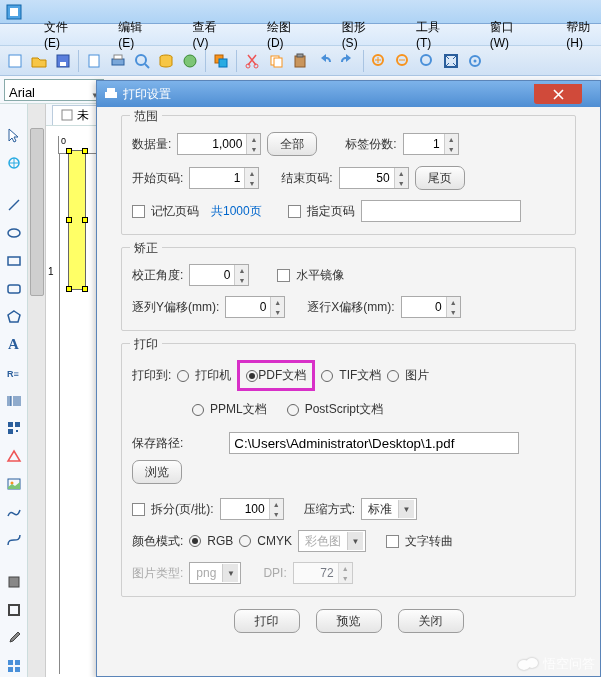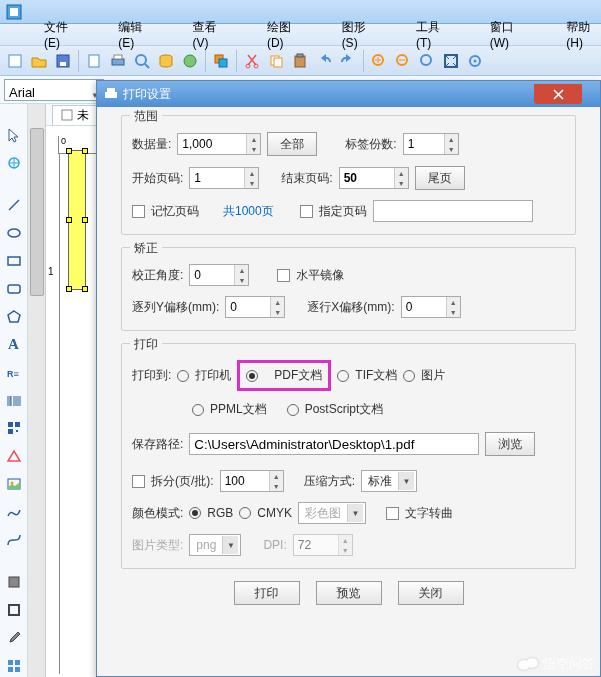--- a/index.html
+++ b/index.html
@@ -26,30 +26,30 @@
 .dlg-title { background: linear-gradient(#7db3ea, #4f8ed3); height: 26px; display: flex; align-items: center; justify-content: space-between; padding: 0 16px 0 6px; color: #fff; }
 .dlg-title-left { display: flex; align-items: center; gap: 4px; }
 .dlg-close { width: 48px; height: 20px; background: #d04a3a; color: #fff; display: flex; align-items: center; justify-content: center; font-size: 14px; border-radius: 0 0 3px 3px; margin-right: 2px; }
 .dlg-body { padding: 8px 24px; color: #333; }
 .group { border: 1px solid #cfcfcf; border-radius: 2px; padding: 16px 10px 12px 10px; margin-bottom: 12px; position: relative; }
 .group-title { position: absolute; top: -8px; left: 8px; background: #f4f4f4; padding: 0 4px; color: #333; }
 .row { display: flex; align-items: center; margin-bottom: 10px; gap: 6px; flex-wrap: wrap; }
 .row:last-child { margin-bottom: 0; }
 .lbl { color: #333; }
 .spin { display: inline-flex; border: 1px solid #aaa; background: #fff; height: 22px; }
-.spin input { border: none; text-align: left; padding: 0 4px; width: 58px; font-size: 12px; outline: none; }
+.spin input { border: none; text-align: right; padding: 0 4px; width: 58px; font-size: 12px; outline: none; }
 .spin .btns { width: 14px; display: flex; flex-direction: column; border-left: 1px solid #ccc; }
 .spin .btns span { flex: 1; display: flex; align-items: center; justify-content: center; font-size: 7px; color: #666; background: #eee; }
-.btn { height: 24px; padding: 0 12px; background: linear-gradient(#fdfdfd,#e5e5e5); border: 1px solid #9c9c9c; border-radius: 0; display: inline-flex; align-items: center; cursor: default; }
+.btn { height: 24px; padding: 0 12px; background: linear-gradient(#fdfdfd,#e5e5e5); border: 1px solid #9c9c9c; border-radius: 7px; display: inline-flex; align-items: center; cursor: default; }
 .chk { width: 13px; height: 13px; border: 1px solid #888; background: #fff; display: inline-block; vertical-align: middle; }
 .link { color: #0066cc; }
 .txtbox { height: 22px; border: 1px solid #aaa; background: #fff; padding: 0 4px; }
 .radio { width: 12px; height: 12px; border: 1px solid #666; border-radius: 50%; display: inline-flex; align-items: center; justify-content: center; vertical-align: middle; }
 .radio.checked::after { content: ""; width: 6px; height: 6px; background: #333; border-radius: 50%; }
-.highlight { border: 3px solid #d830c8; padding: 4px 6px; display: inline-flex; align-items: center; gap: 16px; }
+.highlight { border: 3px solid #d830c8; padding: 4px 6px; display: inline-flex; align-items: center; gap: 0; }
 .sel { height: 22px; border: 1px solid #aaa; background: #fff; display: inline-flex; align-items: center; padding: 0 2px 0 6px; gap: 6px; }
 .sel .arr { width: 16px; height: 18px; background: #e6e6e6; border-left: 1px solid #ccc; display: flex; align-items: center; justify-content: center; font-size: 8px; color: #555; }
 .sel.disabled { color: #aaa; }
 .dlg-buttons { display: flex; justify-content: center; gap: 16px; margin-top: 10px; }
 .watermark { position: absolute; right: 6px; bottom: 4px; color: #fff; opacity: 0.85; display: flex; align-items: center; gap: 4px; font-size: 13px; z-index: 20; }
 .watermark svg { filter: drop-shadow(0 0 1px rgba(0,0,0,0.3)); }
 </style>
 </head>
 <body>
 
@@ -374,32 +374,32 @@
         <div class="spin">
             <input style="width: 54px;" value="1">
             <div class="btns">
               <span>▲</span>
               <span>▼</span>
             </div>
           </div>
         <span style="width:10px"></span>
         <span class="lbl">结束页码:</span>
         <div class="spin">
-            <input style="width: 54px; font-weight: bold;" value="50">
+            <input style="width: 54px;" value="50">
             <div class="btns">
               <span>▲</span>
               <span>▼</span>
             </div>
           </div>
         <div class="btn">尾页</div>
       </div>
       <div class="row">
         <span class="chk"></span>
         <span class="lbl">记忆页码</span>
-        <span class="link" style="margin-left:18px">共1000页</span>
+        <span class="link" style="margin-left:6px">共1000页</span>
         <span style="width:14px"></span>
         <span class="chk"></span>
         <span class="lbl">指定页码</span>
         <input class="txtbox" style="width: 160px;">
       </div>
     </div>
 
     <div class="group">
       <span class="group-title">矫正</span>
       <div class="row">
@@ -453,21 +453,21 @@
       </div>
       <div class="row" style="padding-left:60px">
         <span class="radio"></span>
         <span class="lbl">PPML文档</span>
         <span style="width:8px"></span>
         <span class="radio"></span>
         <span class="lbl">PostScript文档</span>
       </div>
       <div class="row" style="margin-top:14px">
         <span class="lbl">保存路径:</span>
-        <input class="txtbox" style="width: 290px;" value="C:\Users\Administrator\Desktop\1.pdf">
+        <input class="txtbox" style="width: 290px; margin-left: 40px;" value="C:\Users\Administrator\Desktop\1.pdf">
         <div class="btn">浏览</div>
       </div>
       <div class="row" style="margin-top:14px">
         <span class="chk"></span>
         <span class="lbl">拆分(页/批):</span>
         <div class="spin">
             <input style="width: 48px;" value="100">
             <div class="btns">
               <span>▲</span>
               <span>▼</span>

